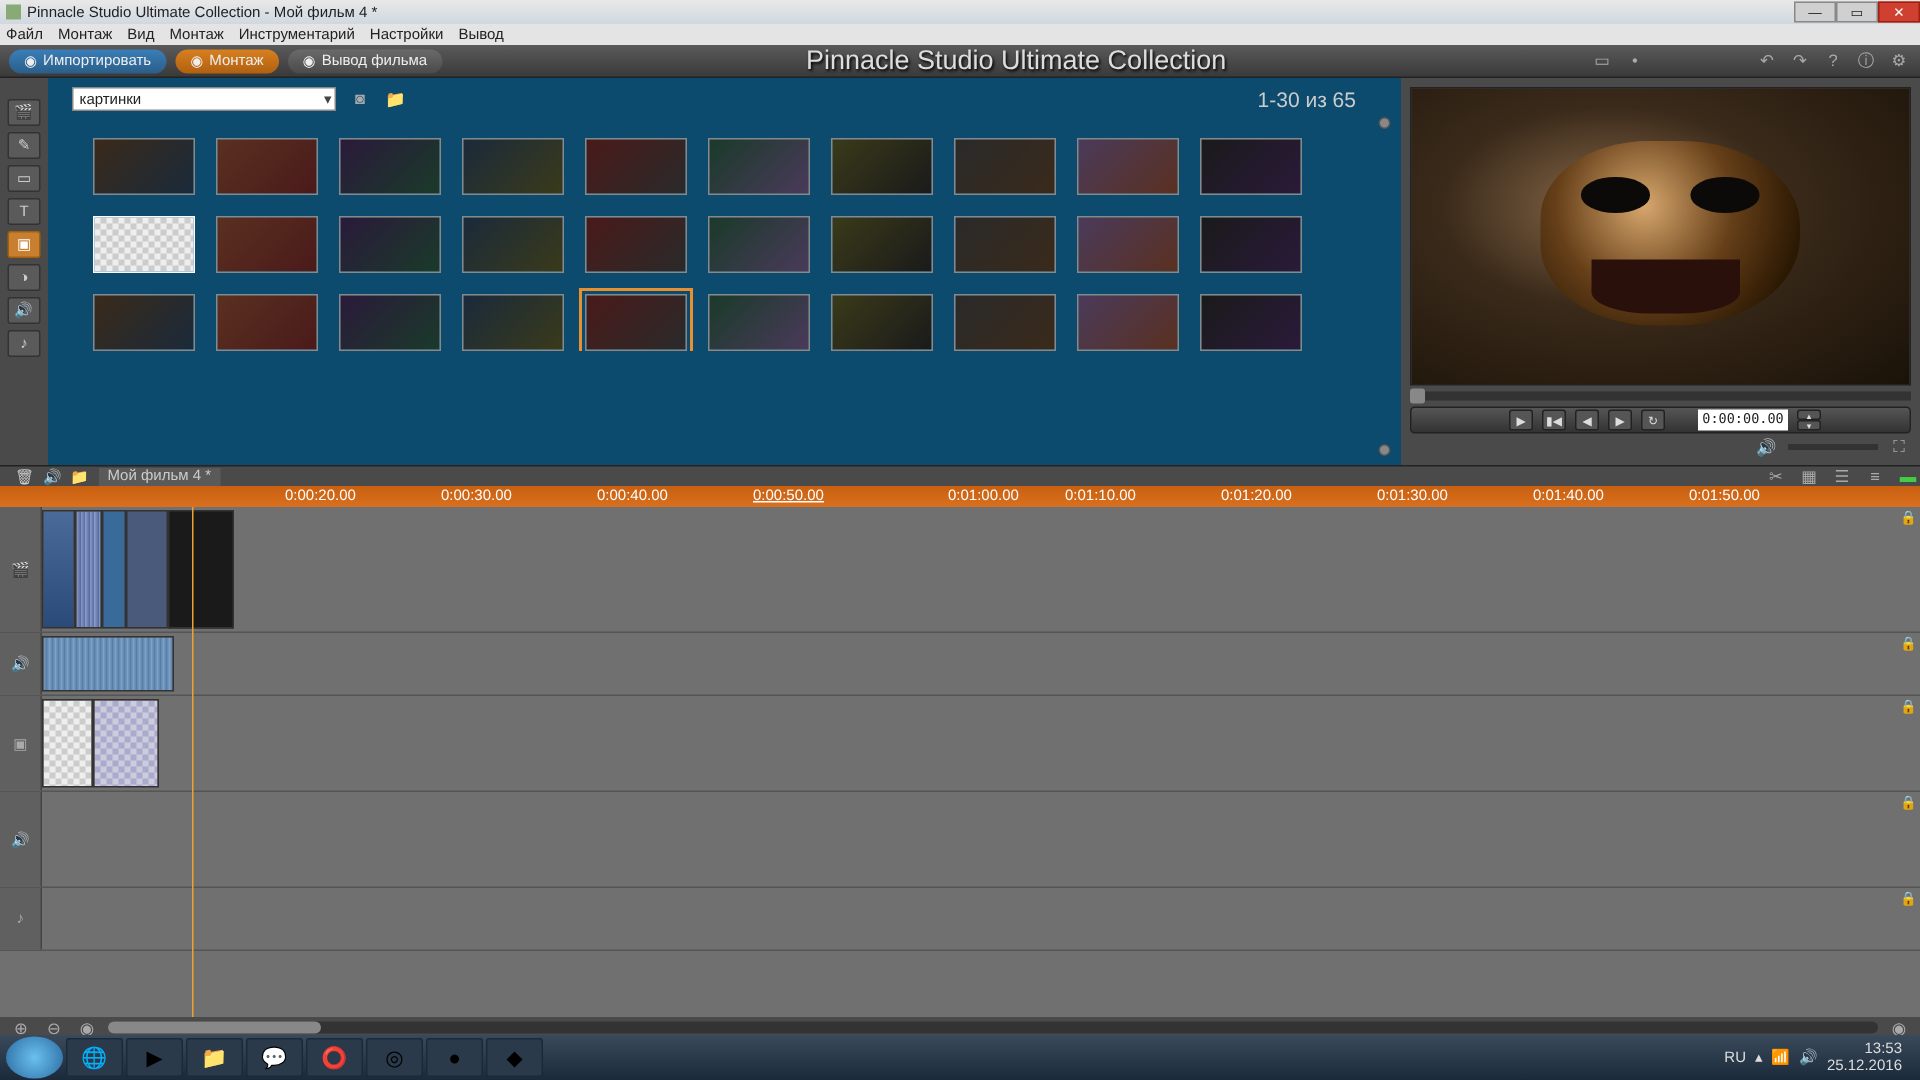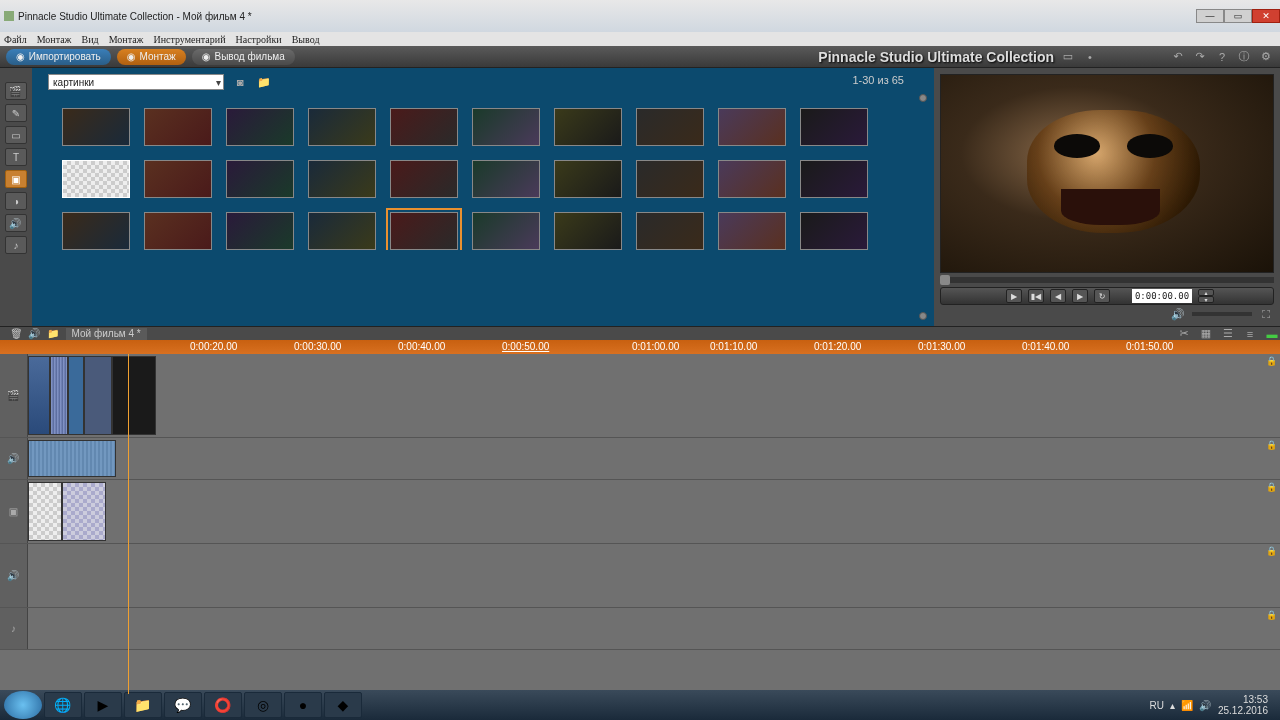--- a/index.html
+++ b/index.html
@@ -1,48 +1,48 @@
 <!DOCTYPE html>
 <html><head>
 <meta charset="utf-8">
 <style>
 * { margin: 0; padding: 0; box-sizing: border-box; font-family: Tahoma, Arial, sans-serif; font-size: 10px; }
 body { width: 1280px; height: 720px; background: #3a3a3a; overflow: hidden; position: relative; }
 
 
-.titlebar { height: 32px; background: linear-gradient(#e8e8e8,#d0d8e0); display: flex; align-items: center; padding-left: 4px; color: #222; font-size: 10px; }
+.titlebar { height: 16px; background: linear-gradient(#e8e8e8,#d0d8e0); display: flex; align-items: center; padding-left: 4px; color: #222; font-size: 10px; }
 .titlebar .icon { width: 10px; height: 10px; background: #8a7; margin-right: 4px; }
 .titlebar .spacer { flex: 1; }
 .winbtn { width: 28px; height: 14px; background: #d0d0d0; border: 1px solid #888; display: inline-flex; align-items: center; justify-content: center; font-size: 9px; }
 .winbtn.close { background: #d04030; color: #fff; border-color: #a02010; }
 
 
 .menubar { height: 14px; background: #e4e4e4; display: flex; align-items: center; padding-left: 4px; color: #222; font-size: 10px; gap: 10px; }
-.menubar span { cursor: default; font-family: Liberation Serif, serif; }
+.menubar span { cursor: default; }
 
 
 .apptb { height: 22px; background: linear-gradient(#5a5a5a,#3a3a3a); display: flex; align-items: center; padding: 0 6px; gap: 6px; border-bottom: 1px solid #222; }
 .apptb .btn { height: 16px; border-radius: 8px; padding: 0 10px; display: flex; align-items: center; color: #eee; font-size: 10px; gap: 4px; cursor: pointer; }
 .btn.import { background: linear-gradient(#3a7eb8,#2a5e88); }
 .btn.montage { background: linear-gradient(#d88020,#b06010); }
 .btn.export { background: linear-gradient(#6a6a6a,#4a4a4a); }
-.apptitle { flex: 1; text-align: right; color: #ddd; font-size: 14px; font-weight: bold; text-shadow: 1px 1px 2px #000; }
+.apptitle { flex: 1; text-align: center; color: #ddd; font-size: 18px; font-weight: normal; text-shadow: 1px 1px 2px #000; }
 .iconbtn { width: 16px; height: 16px; display: inline-flex; align-items: center; justify-content: center; color: #aaa; cursor: pointer; font-size: 11px; }
 
 
 .main { display: flex; height: 258px; }
 .leftstrip { width: 32px; background: #4a4a4a; display: flex; flex-direction: column; align-items: center; padding-top: 14px; gap: 4px; }
 .tool { width: 22px; height: 18px; background: #5a5a5a; border: 1px solid #333; border-radius: 2px; display: flex; align-items: center; justify-content: center; color: #ccc; font-size: 10px; cursor: pointer; }
 .tool.active { background: #c88030; border-color: #a06010; color: #fff; }
 
 .library { flex: 1; background: #0c4a6e; padding: 6px 16px; position: relative; }
 .libtop { display: flex; align-items: center; gap: 8px; }
 .dropdown { width: 176px; height: 16px; background: #fff; color: #222; font-size: 10px; padding-left: 4px; display: flex; align-items: center; border: 1px solid #888; }
 .dropdown::after { content: "▾"; margin-left: auto; margin-right: 2px; color: #444; }
-.libcount { position: absolute; right: 30px; top: 6px; color: #ccc; font-size: 11px; }
+.libcount { position: absolute; right: 30px; top: 6px; color: #ccc; font-size: 14px; }
 .thumbwrap { display: flex; flex-wrap: wrap; gap: 14px 14px; margin-top: 18px; padding-left: 14px; max-height: 210px; overflow: hidden; }
 .thumb { width: 68px; height: 38px; background: #222; border: 1px solid #888; position: relative; cursor: pointer; }
 .thumb.special { border: 1px solid #fff; background: repeating-conic-gradient(#ccc 0 25%, #eee 0 50%) 0 0/8px 8px; }
 .thumb.selected { outline: 2px solid #e89030; outline-offset: 2px; }
 .libscroll { position: absolute; right: 6px; top: 26px; width: 10px; bottom: 6px; display: flex; flex-direction: column; align-items: center; }
 .scrollknob { width: 8px; height: 8px; background: #888; border-radius: 50%; border: 1px solid #555; }
 
 .preview { width: 346px; background: #4a4a4a; padding: 6px; display: flex; flex-direction: column; }
 .previewimg { flex: 1; background: radial-gradient(ellipse at 40% 40%, #8a6a4a 0%, #3a2a1a 40%, #1a1208 100%); border: 1px solid #222; margin-bottom: 4px; position: relative; }
 .previewimg .face { position:absolute; left:26%; top:18%; width:52%; height:62%; background: radial-gradient(circle at 40% 35%, #c8a070, #6a4a2a 45%, #3a2a18 80%); border-radius: 42% 46% 48% 44%; filter: contrast(1.2); }

